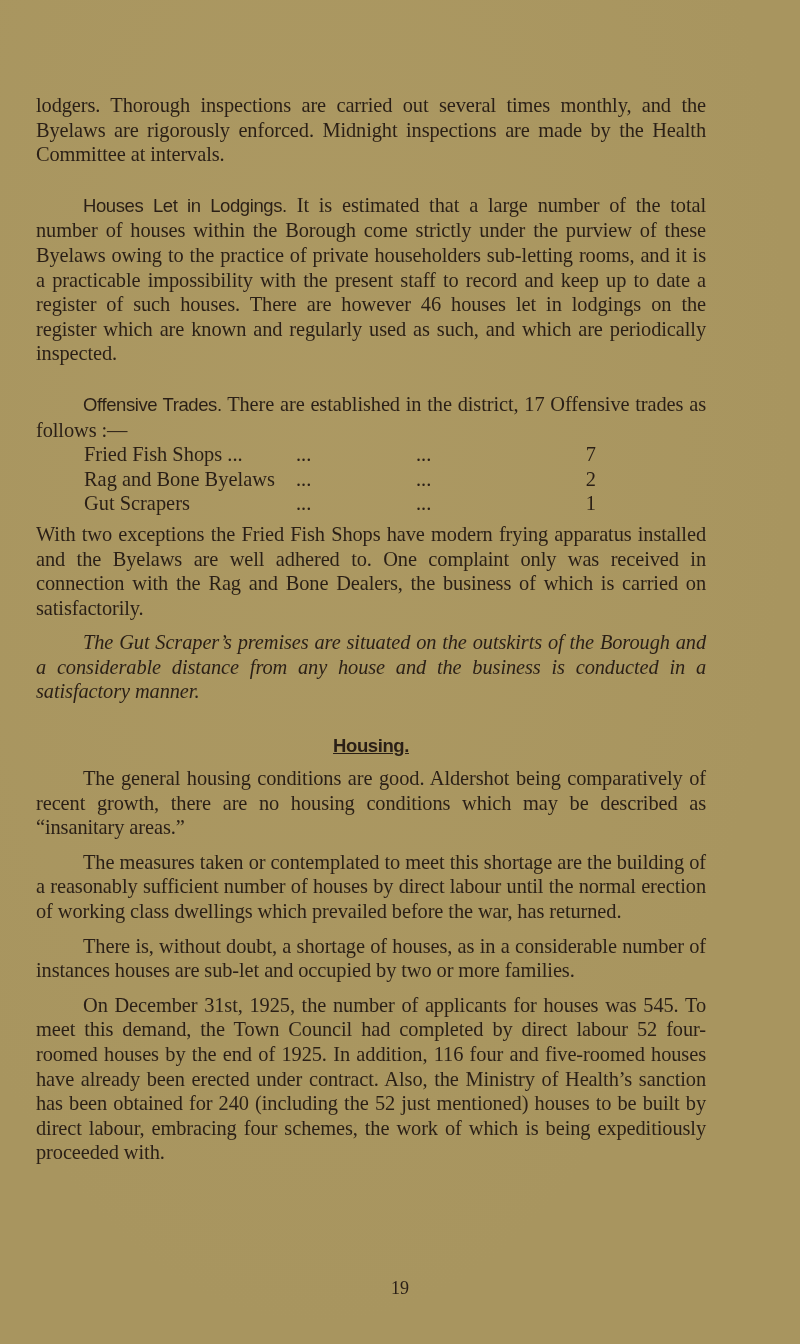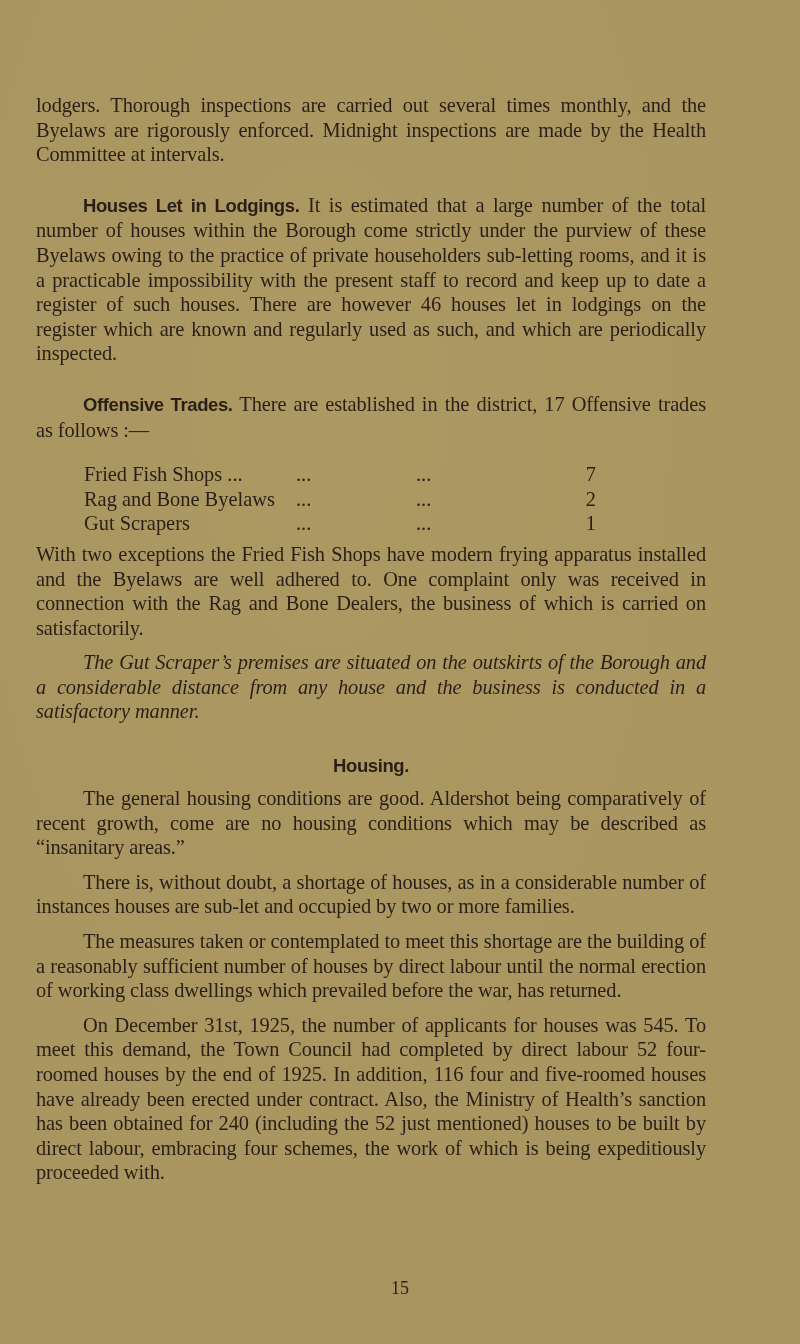--- a/index.html
+++ b/index.html
@@ -7,23 +7,23 @@
     width:800px; height:1344px; overflow:hidden;
     background: #a8955f;
     background-image: radial-gradient(ellipse at 40% 30%, rgba(180,160,105,0.35), rgba(0,0,0,0) 70%);
     font-family: "Liberation Serif", "DejaVu Serif", serif;
     color:#2a1f16;
     position:relative;
   }
   .page { position:absolute; left:36px; top:93px; width:670px; }
   p { margin:0; font-size:20.4px; line-height:24.6px; text-align:justify; letter-spacing:-0.1px; }
   p.indent { text-indent:47px; }
-  .heading-inline { font-family:"Liberation Sans","DejaVu Sans",sans-serif; font-weight:bold; font-size:18.5px; letter-spacing:-0.4px; }
-  .section-title { font-family:"Liberation Sans","DejaVu Sans",sans-serif; font-weight:bold; font-size:18.5px; letter-spacing:-0.4px; text-align:center; margin:8px; line-height:24px; }
-  .trades { margin:20px 0 0 48px; width:560px; }
+  .heading-inline { font-family:"Liberation Sans","DejaVu Sans",sans-serif; font-weight:normal; font-size:18.5px; letter-spacing:-0.4px; }
+  .section-title { font-family:"Liberation Sans","DejaVu Sans",sans-serif; font-weight:bold; font-size:18.5px; letter-spacing:-0.4px; text-align:center; margin:8px; line-height:24px;text-decoration:underline; }
+  .trades { margin:0 0 0 48px; width:560px; }
   .trade-row { display:flex; font-size:20.4px; line-height:24.6px; }
   .trade-name { width:212px; }
   .dots1 { width:120px; }
   .dots2 { width:120px; }
   .trade-count { width:60px; text-align:right; }
   .page-num { position:absolute; top:1278px; left:0; width:800px; text-align:center; font-size:18px; }
 </style>
 </head>
 <body>
 
@@ -52,19 +52,19 @@
       <span class="dots1">...</span>
       <span class="dots2">...</span>
       <span class="trade-count">1</span>
     </div>
   </div>
 
   <p style="margin-top:6px;font-family:Liberation Serif, serif;">With two exceptions the Fried Fish Shops have modern frying apparatus installed and the Byelaws are well adhered to. One complaint only was received in connection with the Rag and Bone Dealers, the business of which is carried on satisfactorily.</p>
   <p class="indent" style="margin-top:10px;font-style:italic;">The Gut Scraper’s premises are situated on the outskirts of the Borough and a considerable distance from any house and the business is conducted in a satisfactory manner.</p>
 
   <h2 class="section-title" style="margin-top:30px;">Housing.</h2>
-  <p class="indent" style="margin-top:6px;">The general housing conditions are good. Aldershot being comparatively of recent growth, come are no housing conditions which may be described as “insanitary areas.”</p>
+  <p class="indent" style="margin-top:6px;">The general housing conditions are good. Aldershot being comparatively of recent growth, there are no housing conditions which may be described as “insanitary areas.”</p>
+  <p class="indent" style="margin-top:10px;">The measures taken or contemplated to meet this shortage are the building of a reasonably sufficient number of houses by direct labour until the normal erection of working class dwellings which prevailed before the war, has returned.</p>
   <p class="indent" style="margin-top:10px;">There is, without doubt, a shortage of houses, as in a considerable number of instances houses are sub-let and occupied by two or more families.</p>
-  <p class="indent" style="margin-top:10px;">The measures taken or contemplated to meet this shortage are the building of a reasonably sufficient number of houses by direct labour until the normal erection of working class dwellings which prevailed before the war, has returned.</p>
   <p class="indent" style="margin-top:10px;">On December 31st, 1925, the number of applicants for houses was 545. To meet this demand, the Town Council had completed by direct labour 52 four-roomed houses by the end of 1925. In addition, 116 four and five-roomed houses have already been erected under contract. Also, the Ministry of Health’s sanction has been obtained for 240 (including the 52 just mentioned) houses to be built by direct labour, embracing four schemes, the work of which is being expeditiously proceeded with.</p>
 </div>
 
-<div class="page-num">15</div>
+<div class="page-num">19</div>
 
 </body></html>

